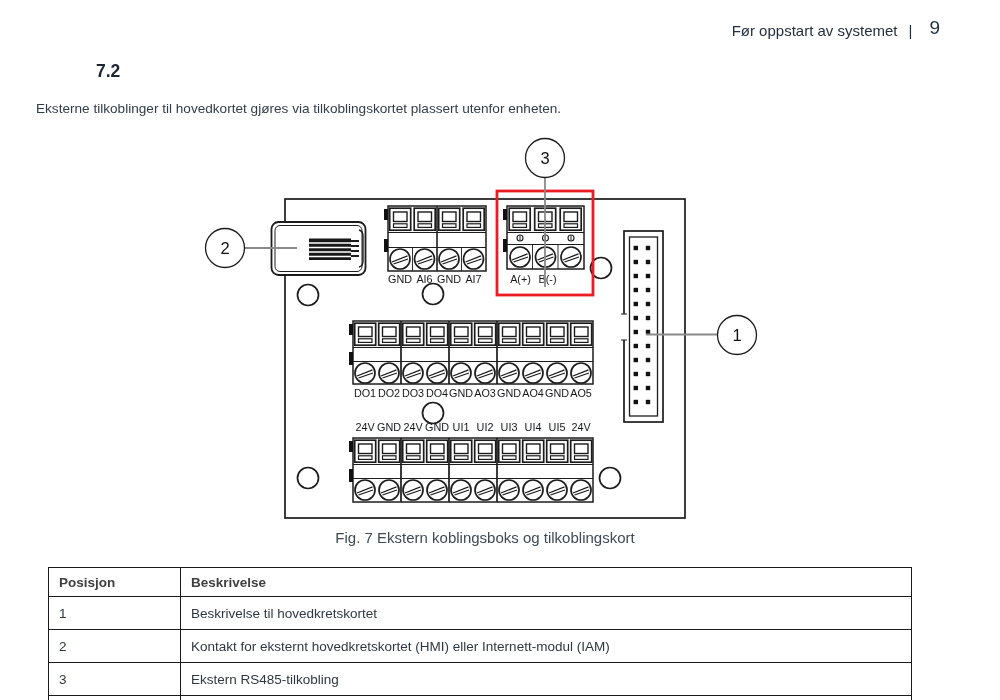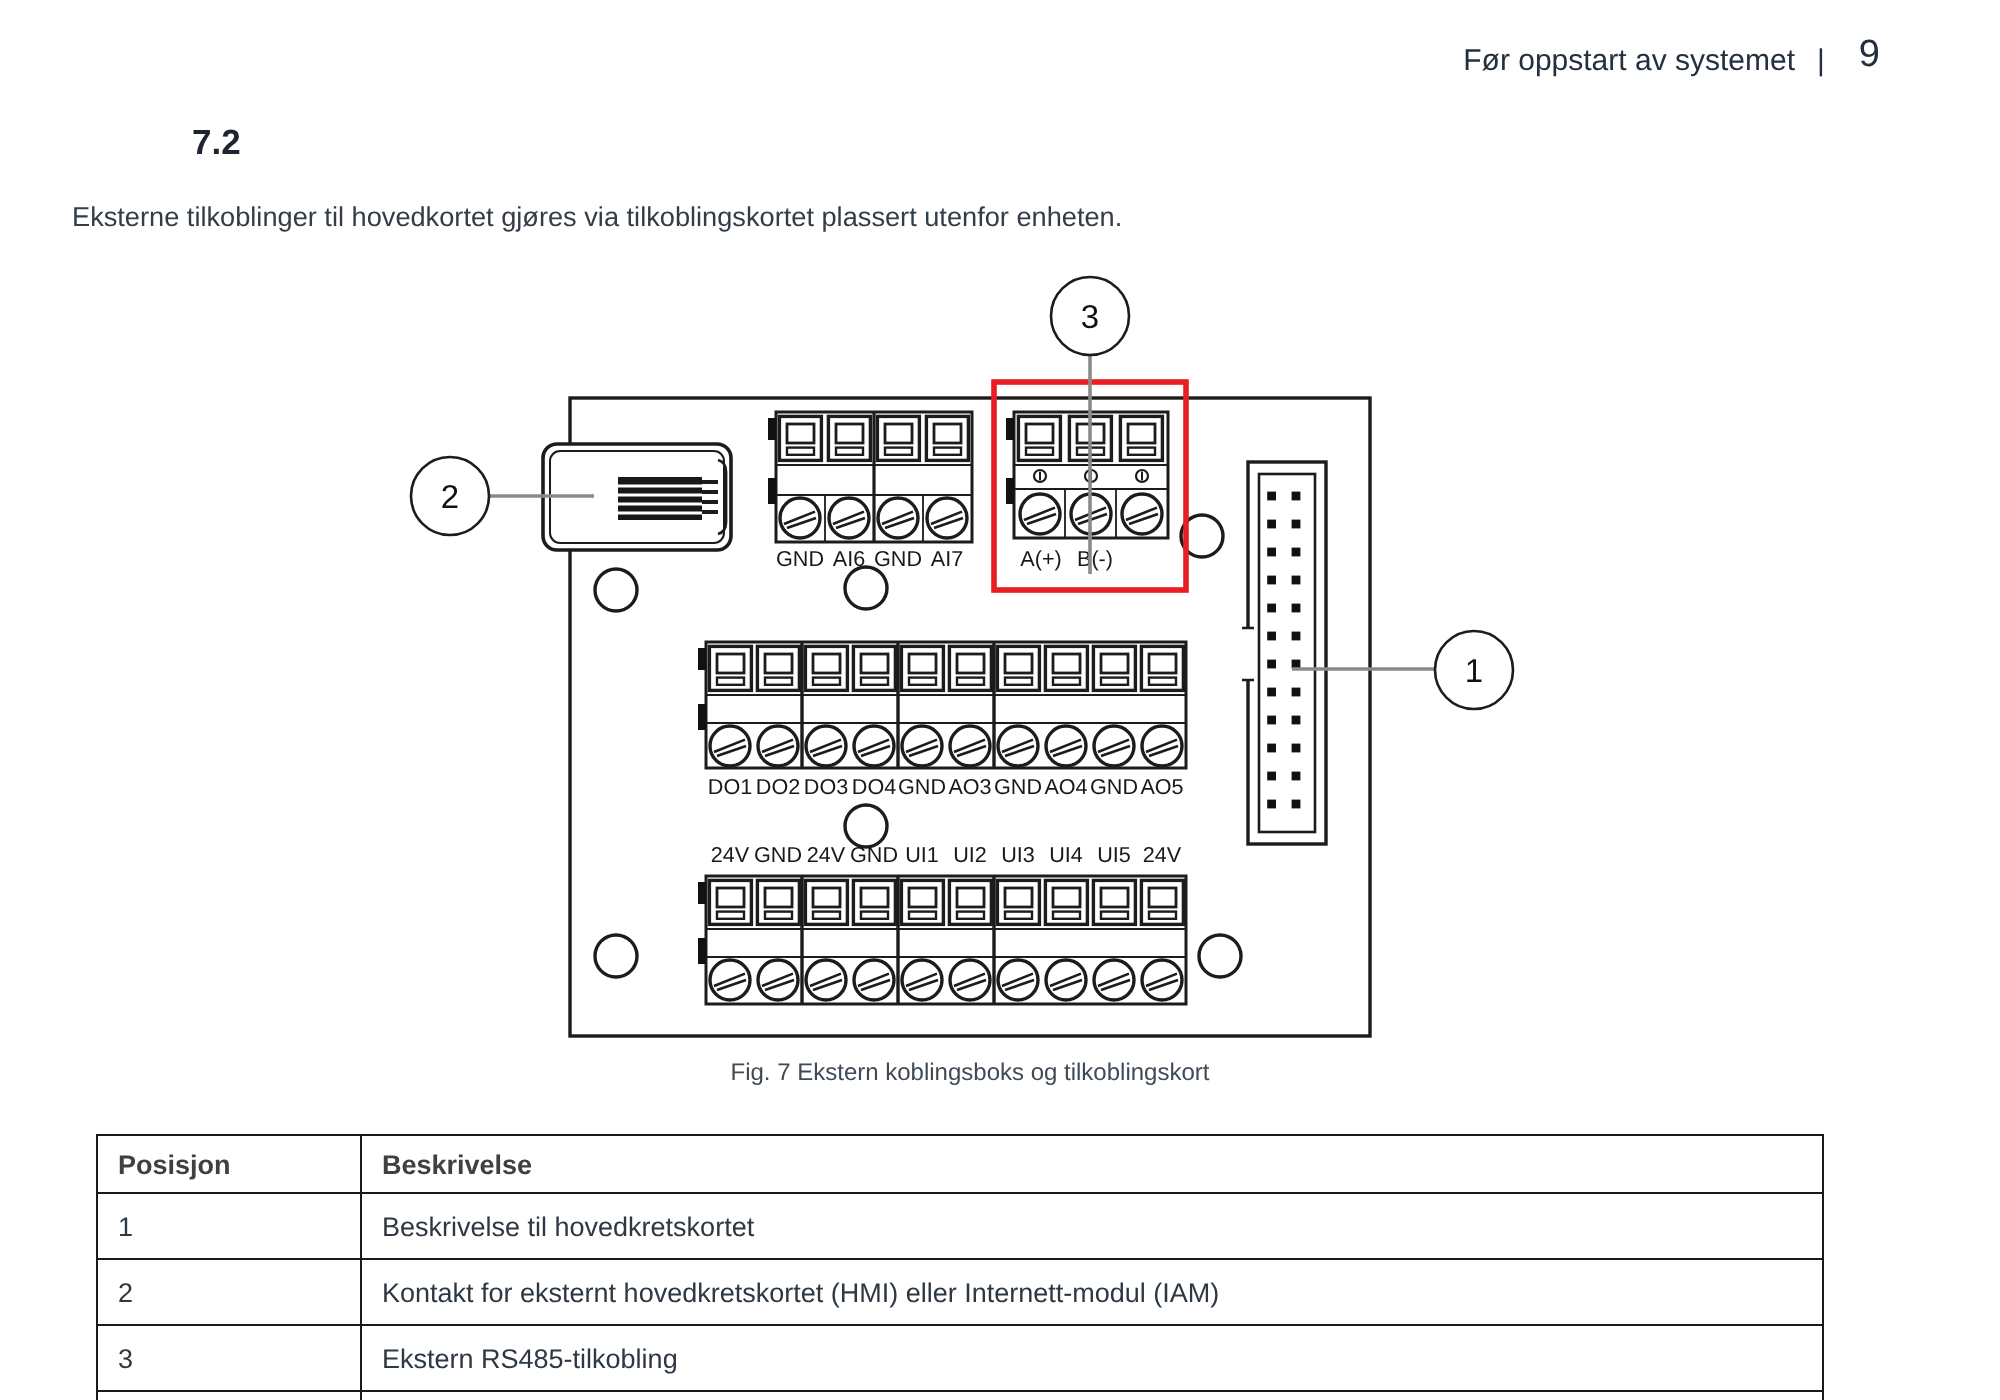--- a/index.html
+++ b/index.html
@@ -16,21 +16,21 @@
   .pg-header .h-num{font-size:19px;color:#243040;}
   
   .sec-head{position:absolute;top:61px;left:48px;display:flex;font-weight:bold;
             font-size:17.5px;color:#1c2530;margin-left:48px;}
   .sec-head .sec-num{width:67px;}
   
   .intro{position:absolute;top:101px;left:36px;width:880px;font-size:13.6px;color:#333d47;}
   
   .figure-wrap{position:absolute;top:137px;left:195px;width:580px;height:410px;}
   .fig-caption{position:absolute;top:529px;left:195px;width:580px;text-align:center;
-               font-size:12px;color:#3f4a55;}
+               font-size:15px;color:#3f4a55;}
   
   .pos-table{position:absolute;top:567px;left:48px;width:864px;border-collapse:collapse;
              font-size:13.5px;color:#2e3842;}
   .pos-table th,.pos-table td{border:1.5px solid #1a1a1a;padding:3px 10px;text-align:left;
              vertical-align:middle;}
   .pos-table th{font-weight:bold;color:#404040;height:22px;}
   .pos-table td{height:26px;}
   .pos-table .c-pos{width:111px;}
   svg text{font-family:"Liberation Sans", sans-serif;}
 </style>

